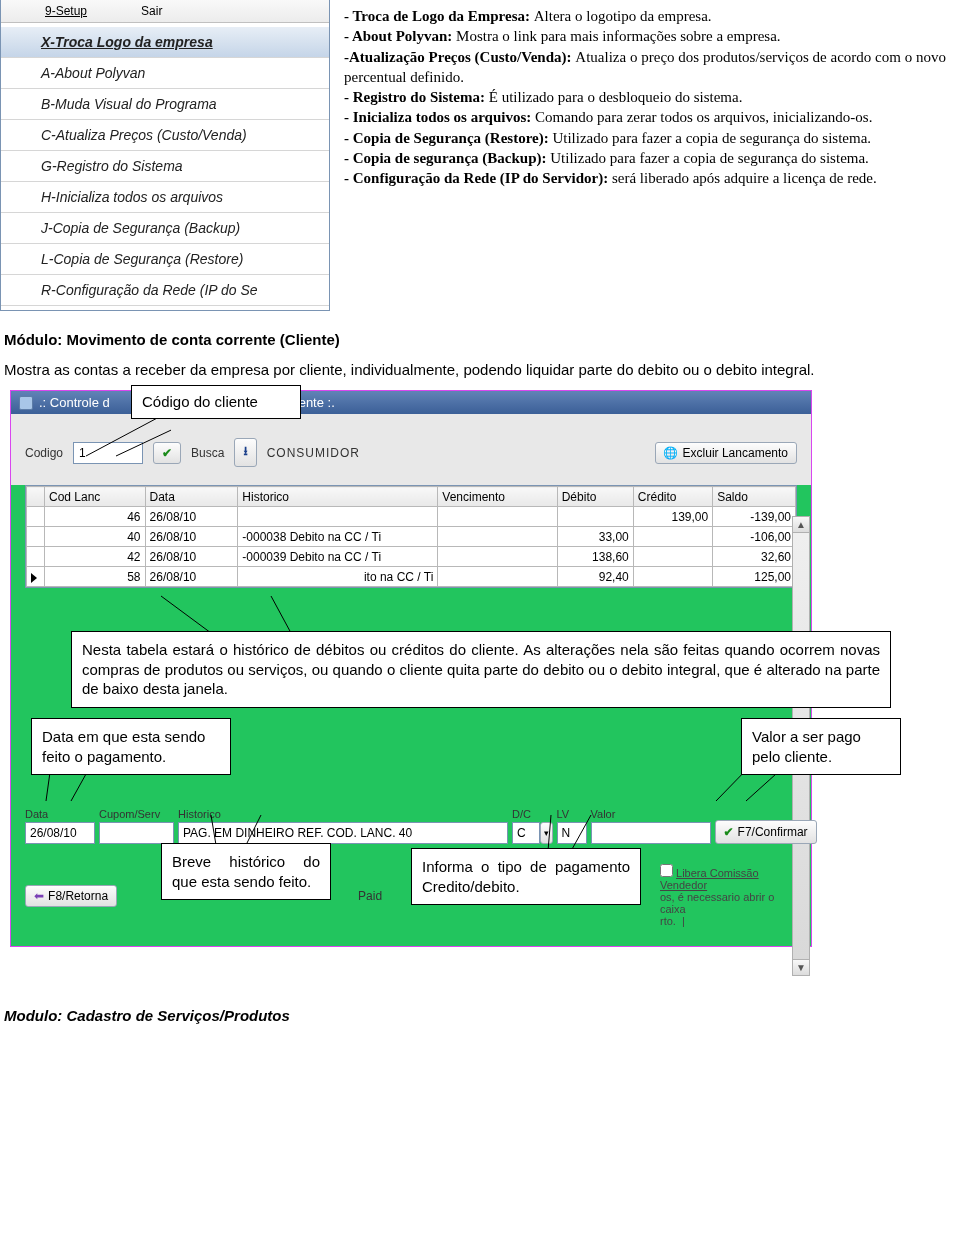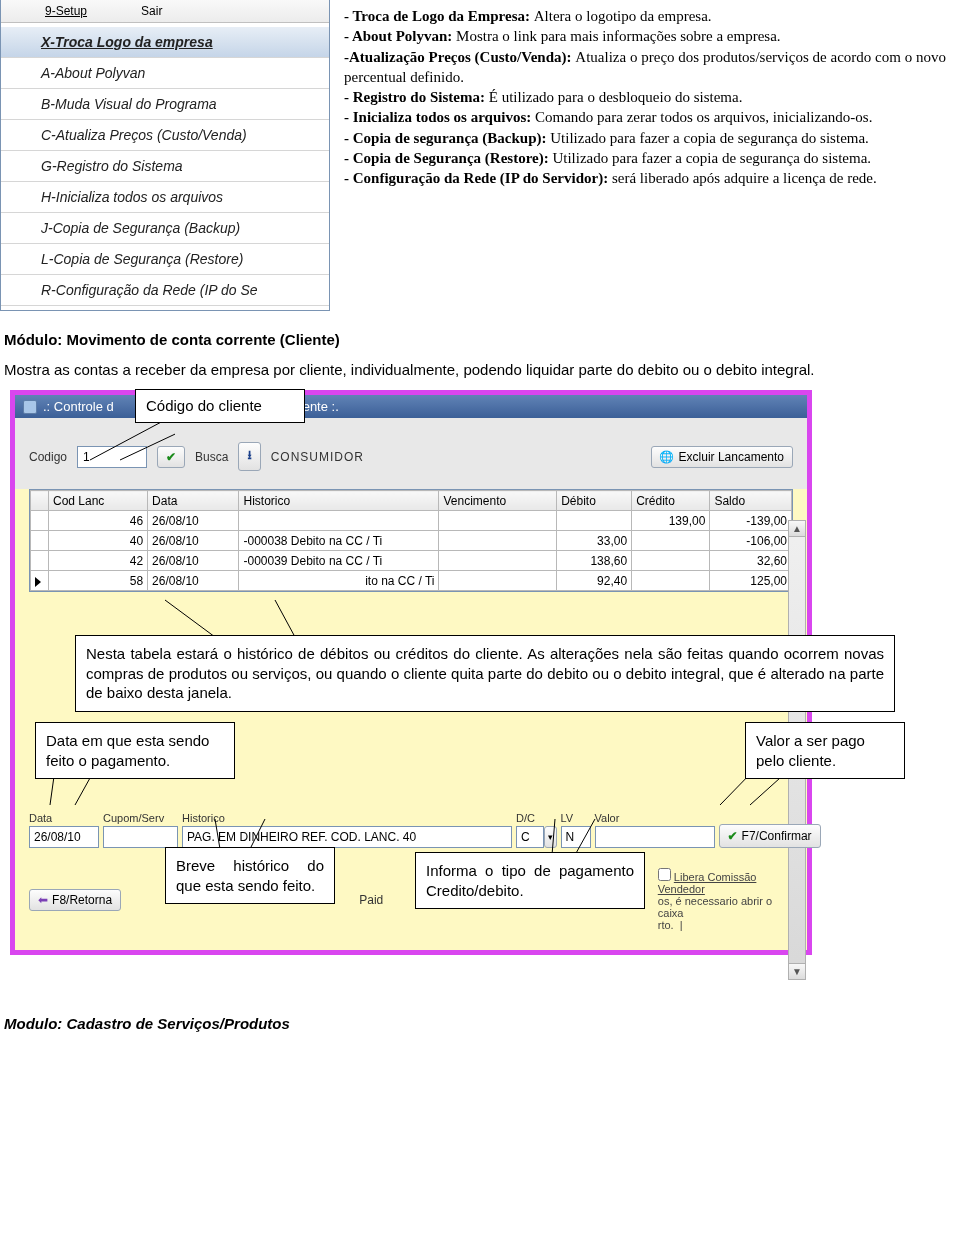--- a/index.html
+++ b/index.html
@@ -15,21 +15,21 @@
   .menu-list .mitem { padding: 7px 20px 7px 40px; font-size: 14px; color: #222; border-bottom: 1px solid #d6d6d6; font-style: italic; }
   .menu-list .mitem:first-child { background: linear-gradient(#e7eef6,#c5d5e8); font-weight: 700; text-decoration: underline; }
   
   .desc-panel { flex: 1; padding: 6px 14px; font-size: 15px; line-height: 1.35; font-family: Liberation Serif, serif; }
   .desc-panel p { margin: 0; text-align: justify; }
   
   .section-title { font-size: 15px; font-weight: 700; margin: 20px 0 12px 4px; }
   .section-body { font-size: 15px; margin: 0 0 10px 4px; line-height: 1.35; }
   
   
-  .app-window { margin: 6px 0 0 10px; width: 802px; border: 5px solid #d946ef; background: #fef9c3; position: relative; }
+  .app-window { margin: 6px 0 0 10px; width: 802px; border: 1px solid #d946ef; background: #22c55e; position: relative; }
   .titlebar { background: linear-gradient(#6183b6,#3b5f97); color: #fff; padding: 4px 8px; font-size: 13px; display: flex; align-items: center; gap: 6px; }
   .titlebar .dot { width: 14px; height: 14px; background: #a8c6e8; border: 1px solid #5d7da8; border-radius: 2px; }
   
   .callout { position: absolute; background: #fff; border: 1px solid #000; padding: 8px 10px; font-size: 15px; line-height: 1.3; z-index: 5; }
   .callout.wide { max-width: 820px; }
   
   
   .search-row { display: flex; align-items: center; gap: 10px; padding: 24px 14px 18px; background: #e8e8e8; }
   .lbl { font-size: 12px; color: #333; }
   .input { background: #fff; border: 1px solid #7a94b3; padding: 3px 5px; font-size: 12px; height: 22px; }
@@ -80,22 +80,22 @@
       <div class="mitem">L-Copia de Segurança (Restore)</div>
       <div class="mitem">R-Configuração da Rede (IP do Se</div>
     </div>
   </div>
   <div class="desc-panel">
     <p><b>- Troca de Logo da Empresa: </b><span>Altera o logotipo da empresa.</span></p>
     <p><b>- About Polyvan: </b><span>Mostra o link para mais informações sobre a empresa.</span></p>
     <p><b>-Atualização Preços (Custo/Venda): </b><span>Atualiza o preço dos produtos/serviços de acordo com o novo percentual definido.</span></p>
     <p><b>- Registro do Sistema: </b><span>É utilizado para o desbloqueio do sistema.</span></p>
     <p><b>- Inicializa todos os arquivos: </b><span>Comando para zerar todos os arquivos, inicializando-os.</span></p>
+    <p><b>- Copia de Segurança (Restore): </b><span>Utilizado para fazer a copia de segurança do sistema.</span></p>
     <p><b>- Copia de segurança (Backup): </b><span>Utilizado para fazer a copia de segurança do sistema.</span></p>
-    <p><b>- Copia de Segurança (Restore): </b><span>Utilizado para fazer a copia de segurança do sistema.</span></p>
     <p><b>- Configuração da Rede (IP do Servidor): </b><span>será liberado após adquire a licença de rede.</span></p>
   </div>
 </div>
 
 <div class="section-title">Módulo: Movimento de conta corrente (Cliente)</div>
 <div class="section-body">Mostra as contas a receber da empresa por cliente, individualmente, podendo liquidar parte do debito ou o debito integral.</div>
 
 <div class="app-window">
 
   <div class="titlebar">

